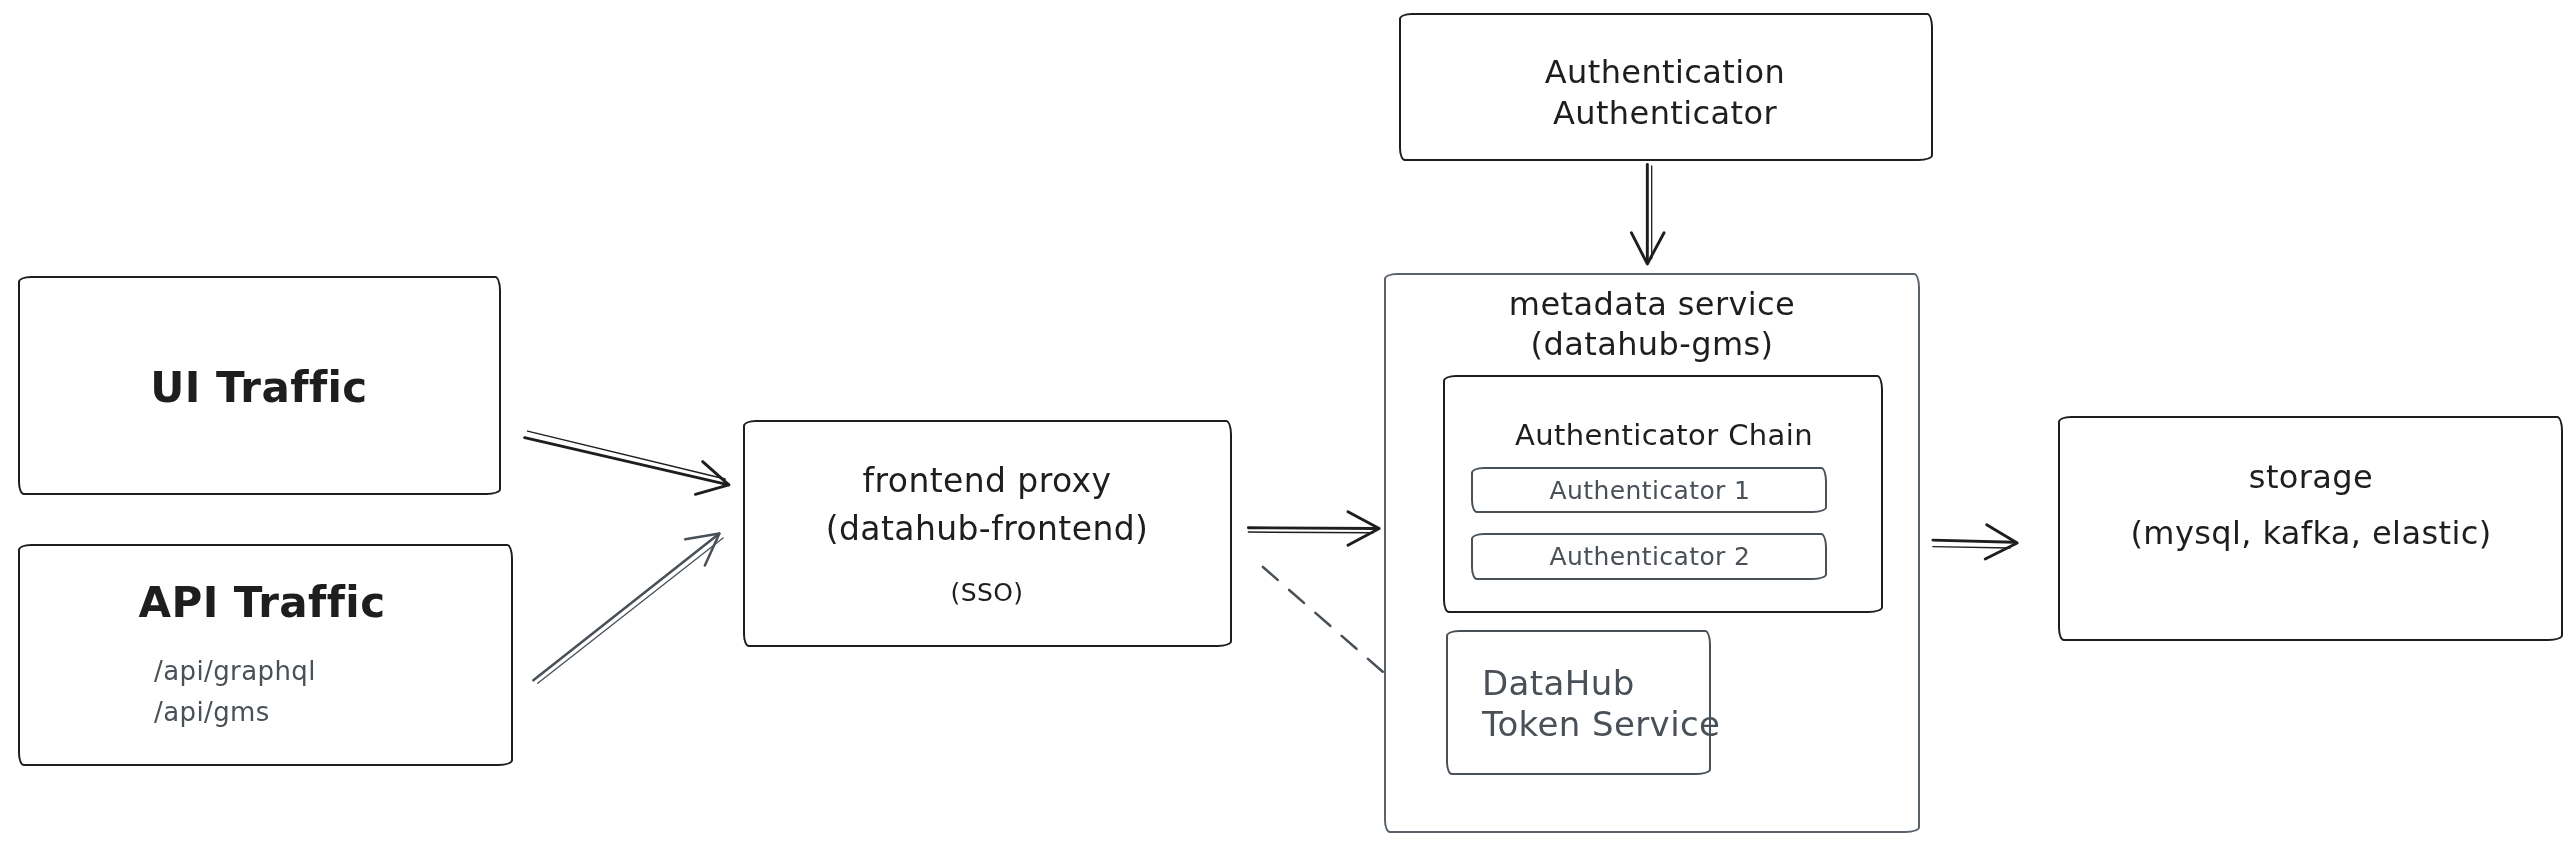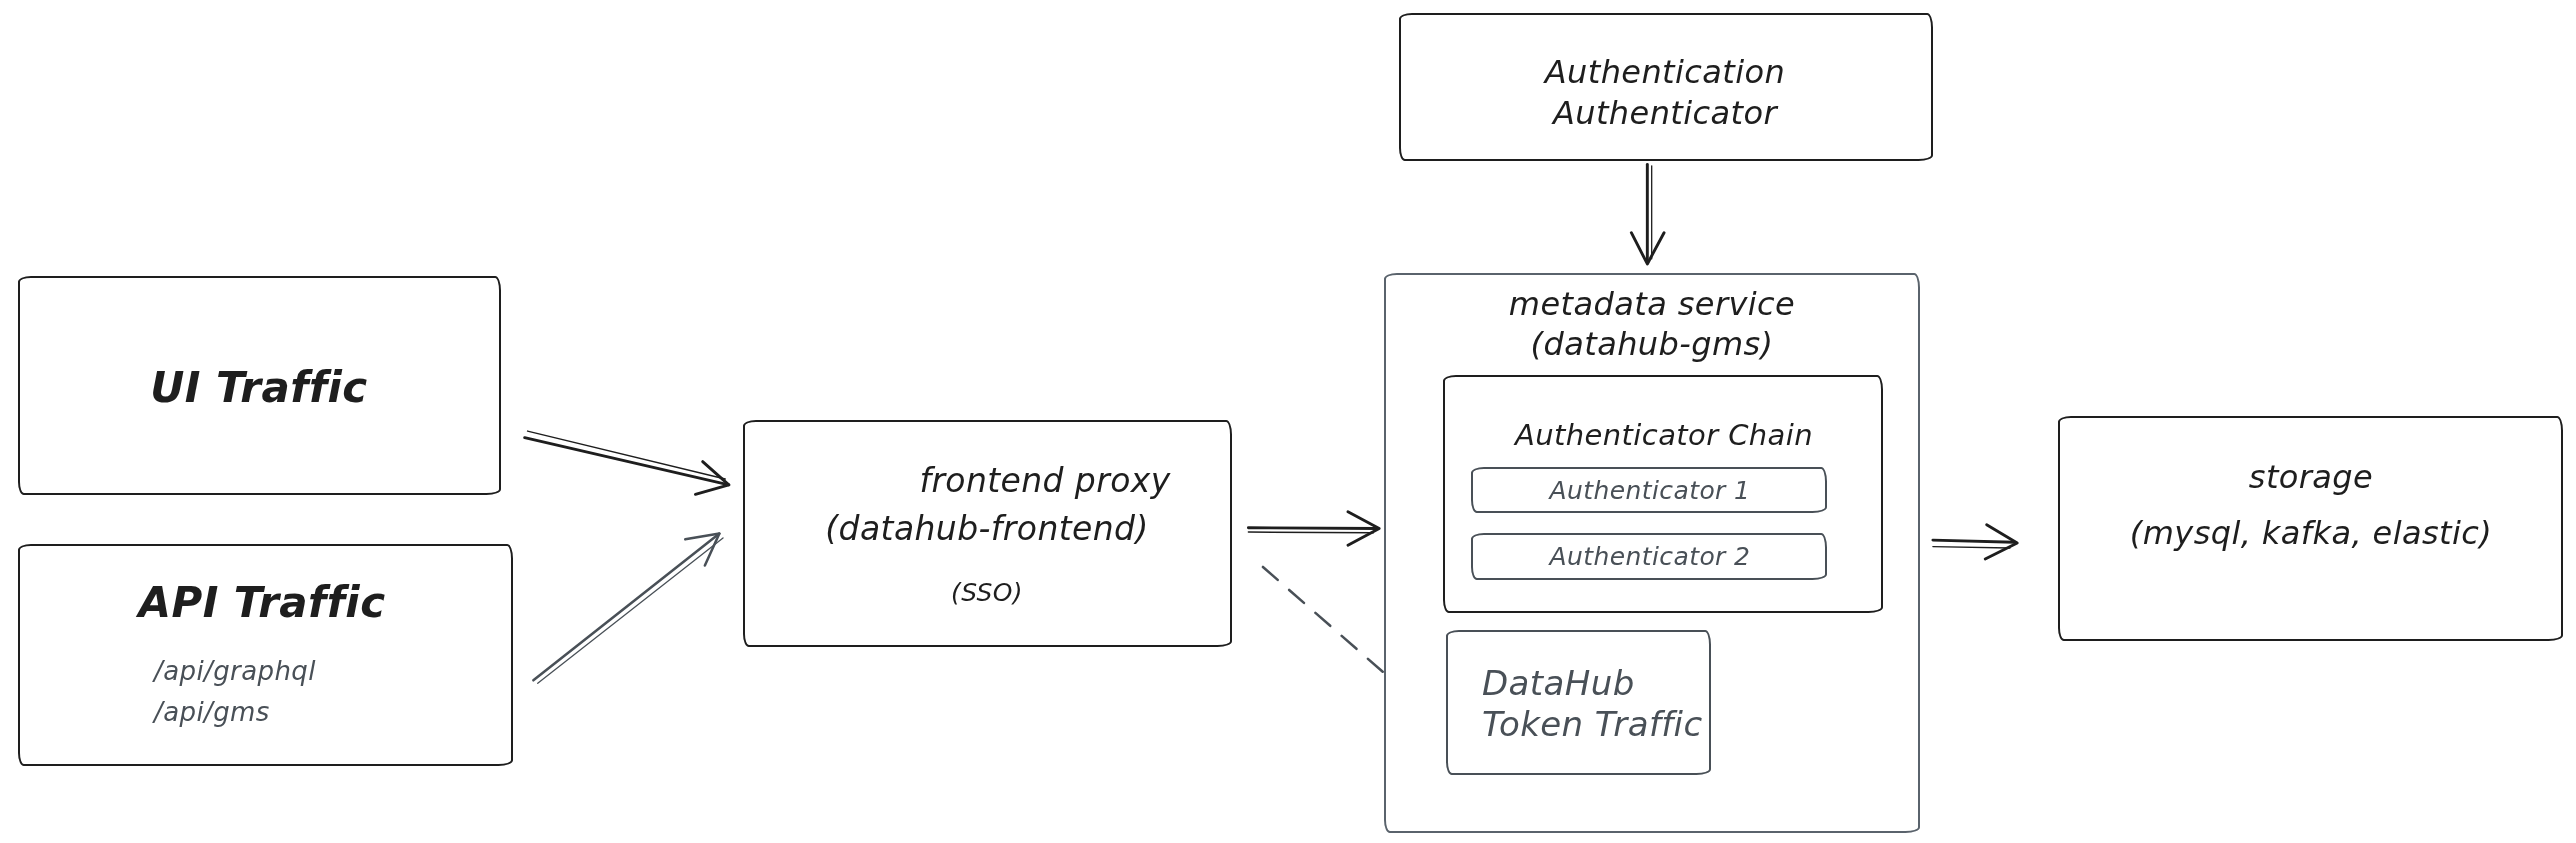--- a/index.html
+++ b/index.html
@@ -28,21 +28,20 @@
   .box.gray-border { border-color: var(--container-border); }
   .box.thin-gray  { border-width: 2.2px; border-color: var(--gray); }
 
   .label {
     position: absolute;
     color: var(--ink);
     white-space: nowrap;
     transform: translate(-50%, -50%);
     text-align: center;
     letter-spacing: 0.4px;
-    font-style: italic;
   }
   .label.left-aligned { transform: translate(0, -50%); text-align: left; }
   .big    { font-size: 42px; font-weight: bold; }
   .title  { font-size: 33px; }
   .title-sm { font-size: 32px; }
   .sub    { font-size: 25px; }
   .chain-title { font-size: 29px; }
   .mono-path { font-size: 26px; color: var(--gray); }
   .auth-item-label { font-size: 25px; color: var(--gray); }
   .token-label { font-size: 34px; color: var(--gray); }
@@ -97,21 +96,21 @@
 
   <div class="box" style="left:18px; top:276px; width:483px; height:219px;"></div>
   <div class="label big" style="left:259px; top:387px;">UI Traffic</div>
 
   <div class="box" style="left:18px; top:544px; width:495px; height:222px;"></div>
   <div class="label big" style="left:262px; top:602px;">API Traffic</div>
   <div class="label mono-path left-aligned" style="left:154px; top:671px;">/api/graphql</div>
   <div class="label mono-path left-aligned" style="left:154px; top:712px;">/api/gms</div>
 
   <div class="box" style="left:743px; top:420px; width:489px; height:227px;"></div>
-  <div class="label title" style="left:1045px; top:480px;">frontend proxy</div>
+  <div class="label title" style="left:987px; top:480px;">frontend proxy</div>
   <div class="label title" style="left:987px; top:528px;">(datahub-frontend)</div>
   <div class="label sub" style="left:987px; top:592px;">(SSO)</div>
 
   <div class="box" style="left:1399px; top:13px; width:534px; height:148px;"></div>
   <div class="label title-sm" style="left:1665px; top:72px;">Authentication</div>
   <div class="label title-sm" style="left:1665px; top:113px;">Authenticator</div>
 
   <div class="box gray-border" style="left:1384px; top:273px; width:536px; height:560px;"></div>
   <div class="label title-sm" style="left:1652px; top:344px;">(datahub-gms)</div>
   <div class="label title-sm" style="left:1652px; top:304px;">metadata service</div>
@@ -120,20 +119,20 @@
   <div class="label chain-title" style="left:1656px; top:435px;margin-left:8px;">Authenticator Chain</div>
 
   <div class="box thin-gray" style="left:1471px; top:467px; width:356px; height:46px;"></div>
   <div class="label auth-item-label" style="left:1650px; top:490px;">Authenticator 1</div>
 
   <div class="box thin-gray" style="left:1471px; top:533px; width:356px; height:47px;"></div>
   <div class="label auth-item-label" style="left:1650px; top:556px;">Authenticator 2</div>
 
   <div class="box thin-gray" style="left:1446px; top:630px; width:265px; height:145px;"></div>
   <div class="label token-label left-aligned" style="left:1482px; top:683px;">DataHub</div>
-  <div class="label token-label left-aligned" style="left:1482px; top:724px;">Token Traffic</div>
+  <div class="label token-label left-aligned" style="left:1482px; top:724px;">Token Service</div>
 
   <div class="box" style="left:2058px; top:416px; width:505px; height:225px;"></div>
   <div class="label title-sm" style="left:2311px; top:477px;">storage</div>
   <div class="label title-sm" style="left:2311px; top:533px;">(mysql, kafka, elastic)</div>
 
 </div>
 
 
 </body></html>

